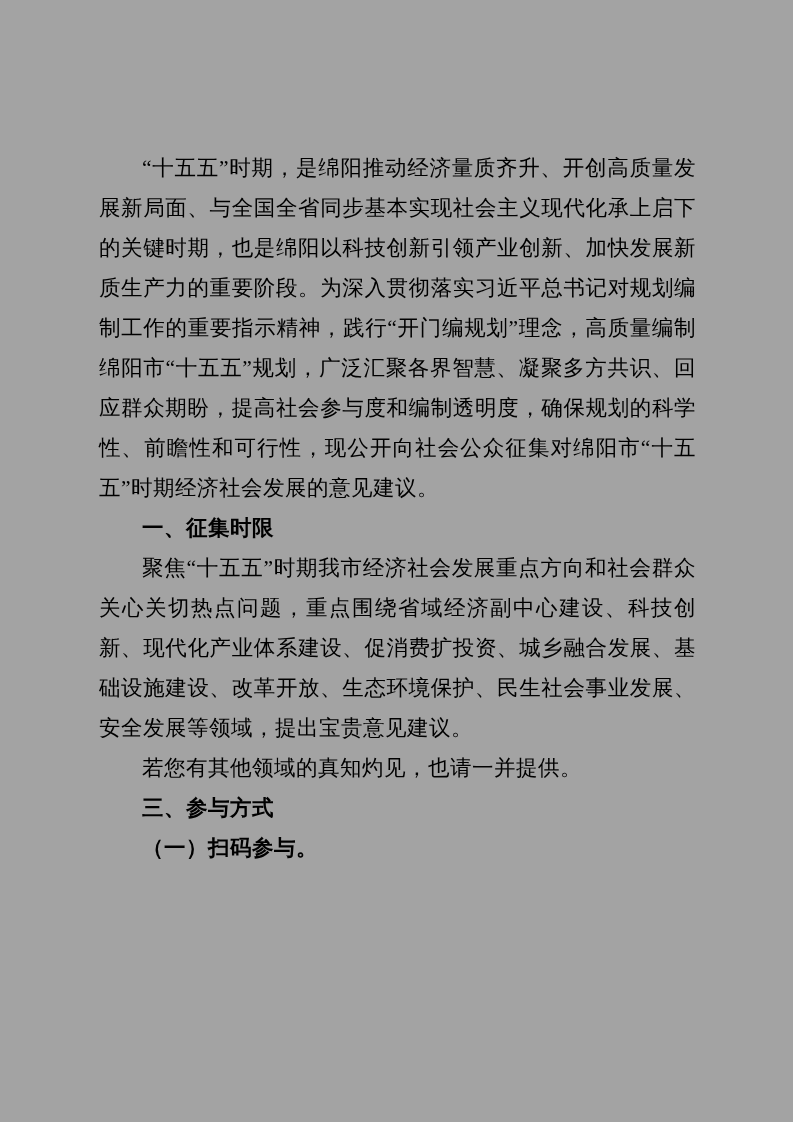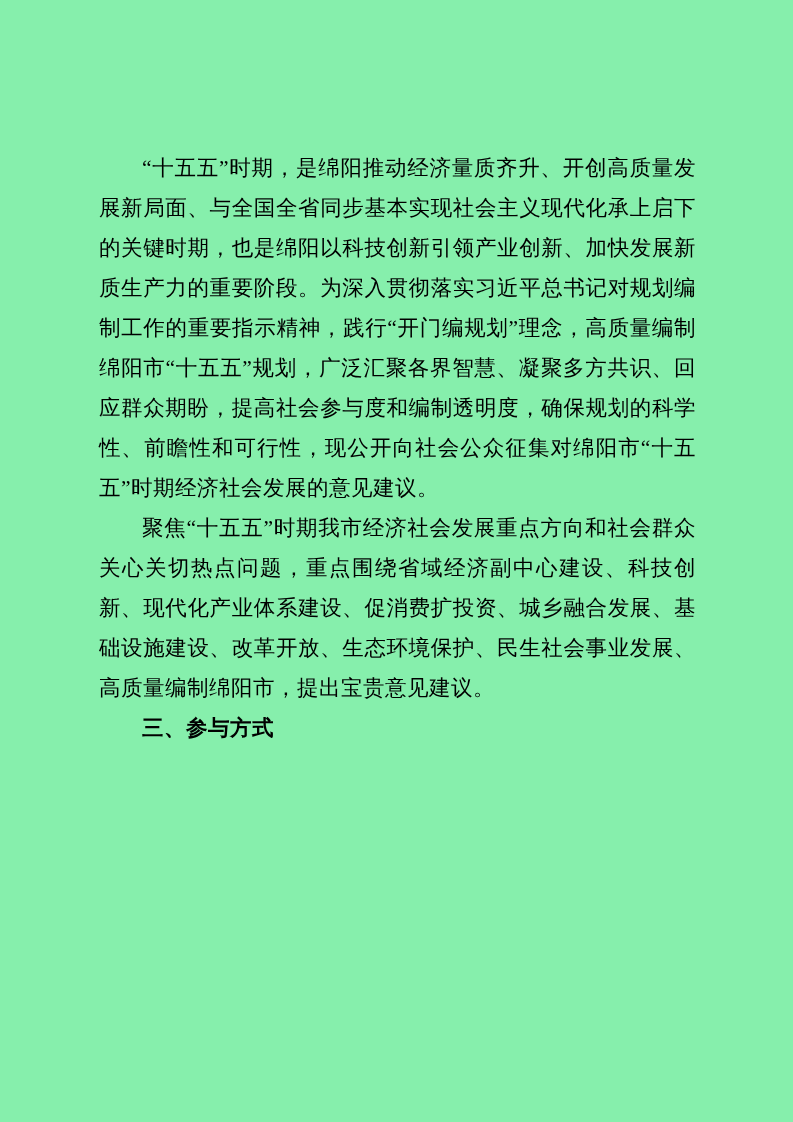--- a/index.html
+++ b/index.html
@@ -12,21 +12,21 @@
       width: 793px;
       height: 1122px;
       overflow: hidden;
       font-family: "Liberation Serif", "DejaVu Serif", serif;
       color: #000000;
     }
 
     .page {
       width: 793px;
       height: 1122px;
-      background: #86efac;
+      background: #a3a3a3;
       padding: 148px 97px 0 99px;
     }
 
     .doc-line {
       font-size: 21.5px;
       line-height: 40px;
       letter-spacing: 0.5px;
     }
 
     p.body-para {
@@ -56,22 +56,25 @@
       font-family: "Liberation Serif", "DejaVu Serif", serif;
     }
   </style>
 </head>
 <body>
 
 <div class="page">
 
   <p class="doc-line body-para">“十五五”时期，是绵阳推动经济量质齐升、开创高质量发展新局面、与全国全省同步基本实现社会主义现代化承上启下的关键时期，也是绵阳以科技创新引领产业创新、加快发展新质生产力的重要阶段。为深入贯彻落实习近平总书记对规划编制工作的重要指示精神，践行“开门编规划”理念，高质量编制绵阳市“十五五”规划，广泛汇聚各界智慧、凝聚多方共识、回应群众期盼，提高社会参与度和编制透明度，确保规划的科学性、前瞻性和可行性，现公开向社会公众征集对绵阳市“十五五”时期经济社会发展的意见建议。</p>
 
+  <h3 class="section-heading">一、征集时限</h3>
 
 
 
-  <p class="doc-line body-para">聚焦“十五五”时期我市经济社会发展重点方向和社会群众关心关切热点问题，重点围绕省域经济副中心建设、科技创新、现代化产业体系建设、促消费扩投资、城乡融合发展、基础设施建设、改革开放、生态环境保护、民生社会事业发展、高质量编制绵阳市，提出宝贵意见建议。</p>
+  <p class="doc-line body-para">聚焦“十五五”时期我市经济社会发展重点方向和社会群众关心关切热点问题，重点围绕省域经济副中心建设、科技创新、现代化产业体系建设、促消费扩投资、城乡融合发展、基础设施建设、改革开放、生态环境保护、民生社会事业发展、安全发展等领域，提出宝贵意见建议。</p>
 
+  <p class="doc-line body-para">若您有其他领域的真知灼见，也请一并提供。</p>
 
   <h3 class="section-heading">三、参与方式</h3>
 
+  <p class="sub-heading">（一）扫码参与。</p>
 
 </div>
 
 </body></html>

